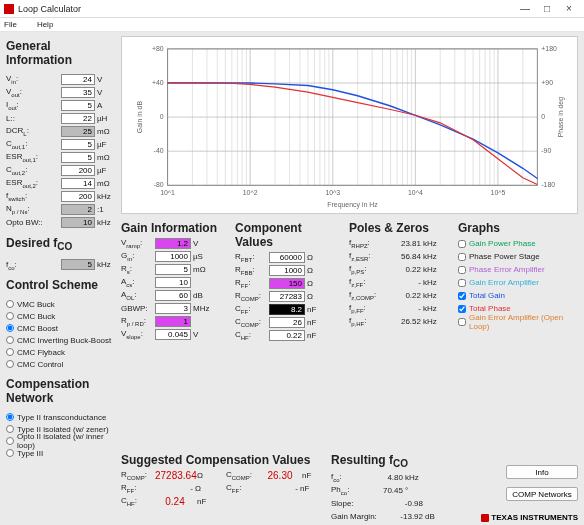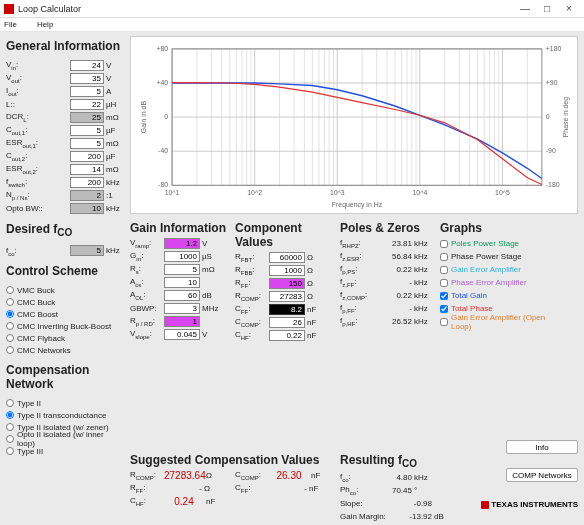--- a/index.html
+++ b/index.html
@@ -19,36 +19,36 @@
 .row input[type=text] { width: 34px; height: 11px; font-size: 8px; text-align: right; padding: 0 2px; border: 1px solid #888; background: #fff; }
 .row input[type=text].dim { background: #bbb; }
 .row .unit { width: 18px; font-size: 8px; padding-left: 2px; }
 .radio-row { display: flex; align-items: center; height: 12px; gap: 3px; }
 .radio-row input[type=radio] { width: 8px; height: 8px; margin: 0; }
 .radio-row span { font-size: 8px; }
 
 .chartwrap { background: #fff; border: 1px solid #ccc; height: 178px; margin-bottom: 4px; position: relative; }
 .chart-svg { width: 100%; height: 100%; }
 
-.bottom { flex: 1; display: grid; grid-template-columns: 105px 105px 100px 120px; gap: 0; }
+.bottom { flex: 1; display: grid; grid-template-columns: 105px 105px 100px 120px; gap: 9px; }
 .col { display: flex; flex-direction: column; gap: 0; }
 .col .section-title { margin-bottom: 2px; }
 .brow { display: flex; align-items: center; height: 13px; }
 .brow .blbl { width: 34px; font-size: 8px; }
 .brow .blbl sub { font-size: 6px; }
 .brow input[type=text] { width: 36px; height: 11px; font-size: 8px; text-align: right; padding: 0 2px; border: 1px solid #888; background: #fff; }
 .brow input[type=text].dim { background: #d946ef; }
 .brow input[type=text].dark { background: #000000; color: #fff; border-color: #333; }
 .brow .bunit { width: 18px; font-size: 8px; padding-left: 2px; }
 .brow .emph { color: #c00; font-weight: 400; text-align: center; width: 40px; font-size: 10px; }
 .brow .plain { text-align: right; width: 38px; font-size: 8px; }
 .chk-row { display: flex; align-items: center; height: 13px; gap: 3px; }
 .chk-row input[type=checkbox] { width: 8px; height: 8px; margin: 0; }
 .chk-row span { font-size: 8px; }
-.footer { position: absolute; bottom: 16px; right: 6px; display: flex; flex-direction: column; align-items: flex-end; gap: 14px; }
+.footer { position: absolute; bottom: 3px; right: 6px; display: flex; flex-direction: column; align-items: flex-end; gap: 8px; }
 .footer .winbtn { width: 72px; height: 14px; font-size: 8px; background: #fdfdfd; border: 1px solid #aaa; border-radius: 2px; }
 .tibrand { font-size: 8px; color: #000; display: flex; align-items: center; gap: 2px; margin-top: 4px; }
 .tibrand .chip { width: 8px; height: 8px; background: #c00; border-radius: 1px; }
 .axislbl { font-size: 7px; fill: #666; }
 .gridline { stroke: #d0d0d0; stroke-width: 0.6; }
 .gridmajor { stroke: #bcbcbc; stroke-width: 0.8; }
 .gplot-gain { stroke: #2050e0; stroke-width: 1.4; fill: none; }
 .gplot-phase { stroke: #e03030; stroke-width: 1.2; fill: none; }
 .chartborder { stroke: #888; stroke-width: 1; fill: none; }
 </style>
@@ -162,30 +162,26 @@
         <label class="radio-row">
      <input type="radio" name="ctrl" style="">
      <span>CMC Inverting Buck-Boost</span>
         </label>
         <label class="radio-row">
      <input type="radio" name="ctrl" style="">
      <span>CMC Flyback</span>
         </label>
         <label class="radio-row">
      <input type="radio" name="ctrl" style="">
-     <span>CMC Networks</span>
+     <span>CMC Control</span>
         </label>
       </div>
 
     <div class="section-title">Compensation Network</div>
     <div id="comp-opts">
-        <label class="radio-row">
-     <input type="radio" name="compnet" style="">
-     <span>Type II</span>
-        </label>
         <label class="radio-row">
      <input type="radio" name="compnet" checked="" style="">
      <span>Type II transconductance</span>
         </label>
         <label class="radio-row">
      <input type="radio" name="compnet" style="">
      <span>Type II isolated (w/ zener)</span>
         </label>
         <label class="radio-row">
      <input type="radio" name="compnet" style="">
@@ -387,33 +383,33 @@
           <div class="brow">
     <span class="blbl">f<sub>p,HF</sub>:</span>
     <span class="plain">26.52</span>
     <span class="bunit">kHz</span>
   </div>
         </div>
       <div class="col" id="col-graphs">
           <div class="section-title">Graphs</div>
           <label class="chk-row">
        <input type="checkbox" style="">
-       <span style="color:#0aa060">Poles Power Stage</span>
+       <span style="color:#0aa060">Gain Power Phase</span>
           </label>
           <label class="chk-row">
        <input type="checkbox" style="">
        <span style="color:#222">Phase Power Stage</span>
           </label>
           <label class="chk-row">
        <input type="checkbox" style="">
+       <span style="color:#b060d8">Phase Error Amplifier</span>
+          </label>
+          <label class="chk-row">
+       <input type="checkbox" style="">
        <span style="color:#30b0d8">Gain Error Amplifier</span>
-          </label>
-          <label class="chk-row">
-       <input type="checkbox" style="">
-       <span style="color:#b060d8">Phase Error Amplifier</span>
           </label>
           <label class="chk-row">
        <input type="checkbox" checked="" style="">
        <span style="color:#2050e0">Total Gain</span>
           </label>
           <label class="chk-row">
        <input type="checkbox" checked="" style="">
        <span style="color:#e03030">Total Phase</span>
           </label>
           <label class="chk-row">

